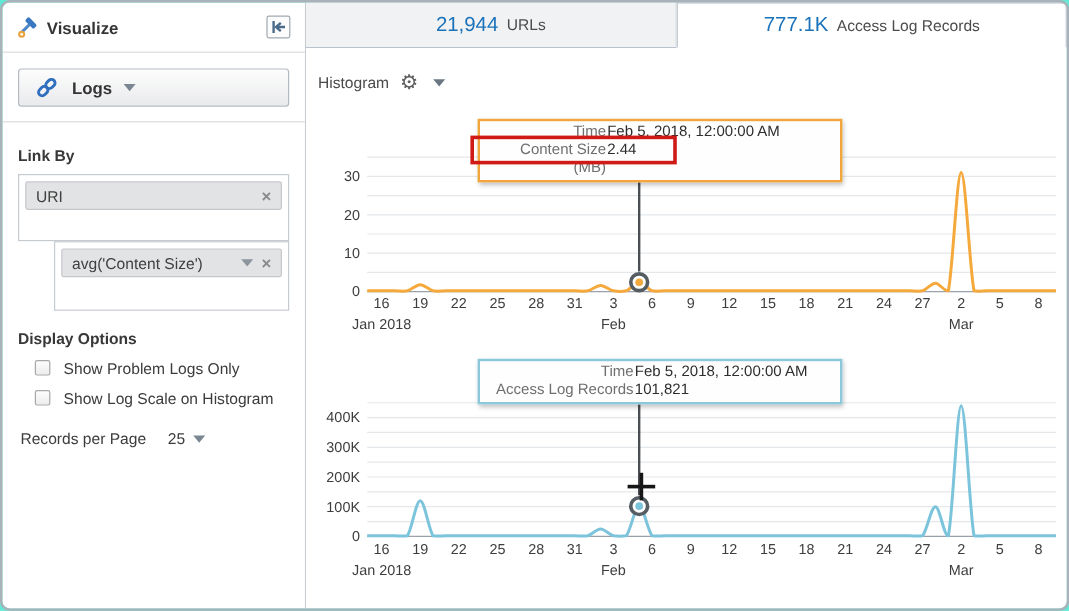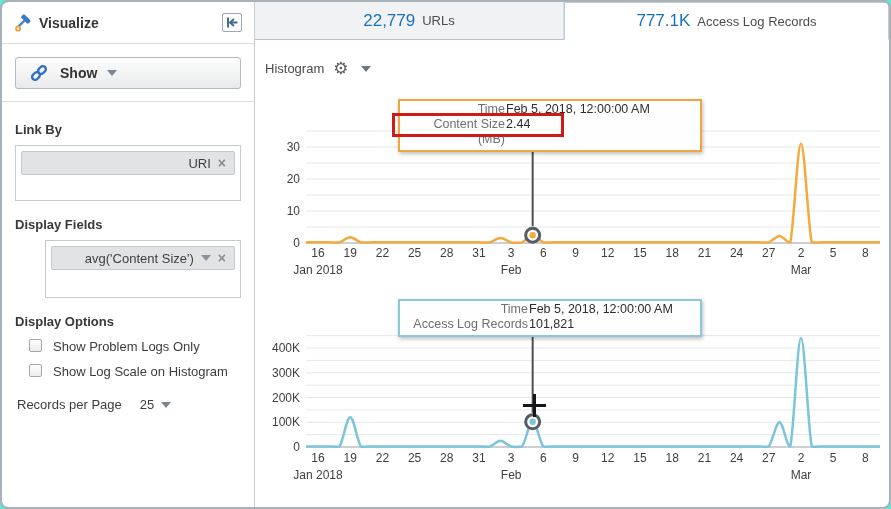--- a/index.html
+++ b/index.html
@@ -22,21 +22,21 @@
     background: #fcfcfc; display: flex; align-items: center; justify-content: center; cursor: pointer; }
   .link-row { padding: 13px 13px 12px; border-bottom: 1px solid #dcdcdc; }
   .link-btn { width: 100%; height: 32px; display: flex; align-items: center; gap: 10px;
     padding: 0 12px; background: linear-gradient(#fdfdfd, #e9eaec);
     border: 1px solid #b3bac1; border-radius: 3px; cursor: pointer; }
   .link-btn .lbl { font-size: 14px; font-weight: bold; color: #333; }
   .caret { width: 0; height: 0; border-left: 5px solid transparent;
     border-right: 5px solid transparent; border-top: 6px solid #7a8793; }
   .sb-body { padding: 10px 13px; }
   .section-label { font-size: 13px; font-weight: bold; color: #383838; margin: 10px 0 8px; }
-  .field-box { border: 1px solid #c6cbd0; background: #fff; padding: 5px; text-align: right; }
+  .field-box { border: 1px solid #c6cbd0; background: #fff; padding: 5px; }
   .fb1 { height: 56px; } .fb2 { height: 58px; margin-left: 30px; }
   .chip { display: flex; align-items: center; gap: 7px; height: 24px; padding: 0 8px;
     background: #e2e3e4; border: 1px solid #c5c8cb; border-radius: 2px;
     font-size: 13px; color: #3f3f3f; }
   .chip .chip-text { flex: 1; white-space: nowrap; overflow: hidden; }
   .chip-x { color: #8b8b8b; font-weight: bold; font-size: 14px; line-height: 1; cursor: pointer; }
   .chip .caret { border-top-color: #8b959e; cursor: pointer; }
   .cb-row { display: flex; align-items: flex-start; gap: 11px; margin: 10px 0 0 14px; }
   .checkbox { width: 13px; height: 13px; border: 1px solid #a7a7a7; border-radius: 2px;
     background: linear-gradient(#fdfdfd, #ececec); cursor: pointer; flex: none; }
@@ -104,35 +104,34 @@
     </div>
 
     <div class="link-row">
       <button class="link-btn">
         <svg width="22" height="20" viewBox="0 0 22 20">
           <g transform="rotate(-45 11 10)" fill="none" stroke="#2f6fbe" stroke-width="2.4">
             <rect x="2.5" y="7" width="8.5" height="6" rx="3"></rect>
             <rect x="11" y="7" width="8.5" height="6" rx="3"></rect>
           </g>
         </svg>
-        <span class="lbl">Show</span>
+        <span class="lbl">Logs</span>
         <span class="caret"></span>
       </button>
     </div>
 
     <div class="sb-body">
       <div class="section-label">Link By</div>
       <div class="field-box fb1">
         <div class="chip">
           <span class="chip-text">URI</span>
           <span class="chip-x">×</span>
         </div>
       </div>
 
-      <div class="section-label" style="margin-top:16px">Display Fields</div>
       <div class="field-box fb2">
         <div class="chip">
           <span class="chip-text">avg('Content Size')</span>
           <span class="caret"></span>
           <span class="chip-x">×</span>
         </div>
       </div>
 
       <div class="section-label" style="margin-top:16px">Display Options</div>
       <div class="cb-row">
@@ -148,21 +147,21 @@
         <span>Records per Page</span>
         <span class="records-value">25</span>
         <span class="caret"></span>
       </div>
     </div>
   </aside>
 
   <main class="main">
     <div class="tabs">
       <div class="tab tab-urls">
-        <span class="tab-count">22,779</span>
+        <span class="tab-count">21,944</span>
         <span class="tab-label">URLs</span>
       </div>
       <div class="tab active">
         <span class="tab-count">777.1K</span>
         <span class="tab-label">Access Log Records</span>
       </div>
     </div>
     <div class="toolbar">
       <span class="toolbar-label">Histogram</span>
       <span class="gear">⚙</span>

